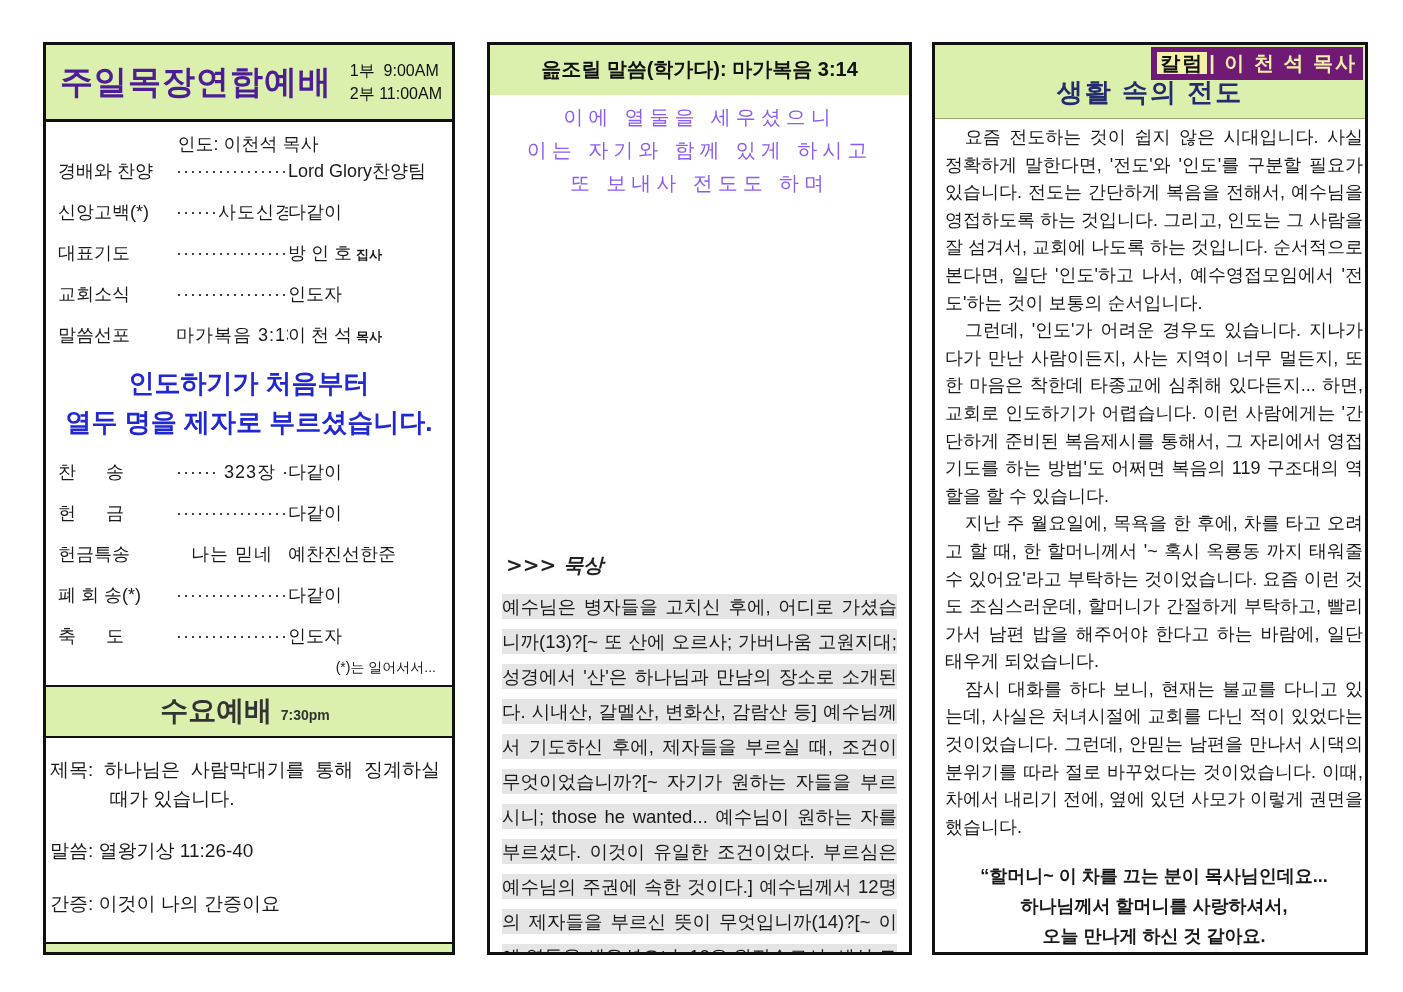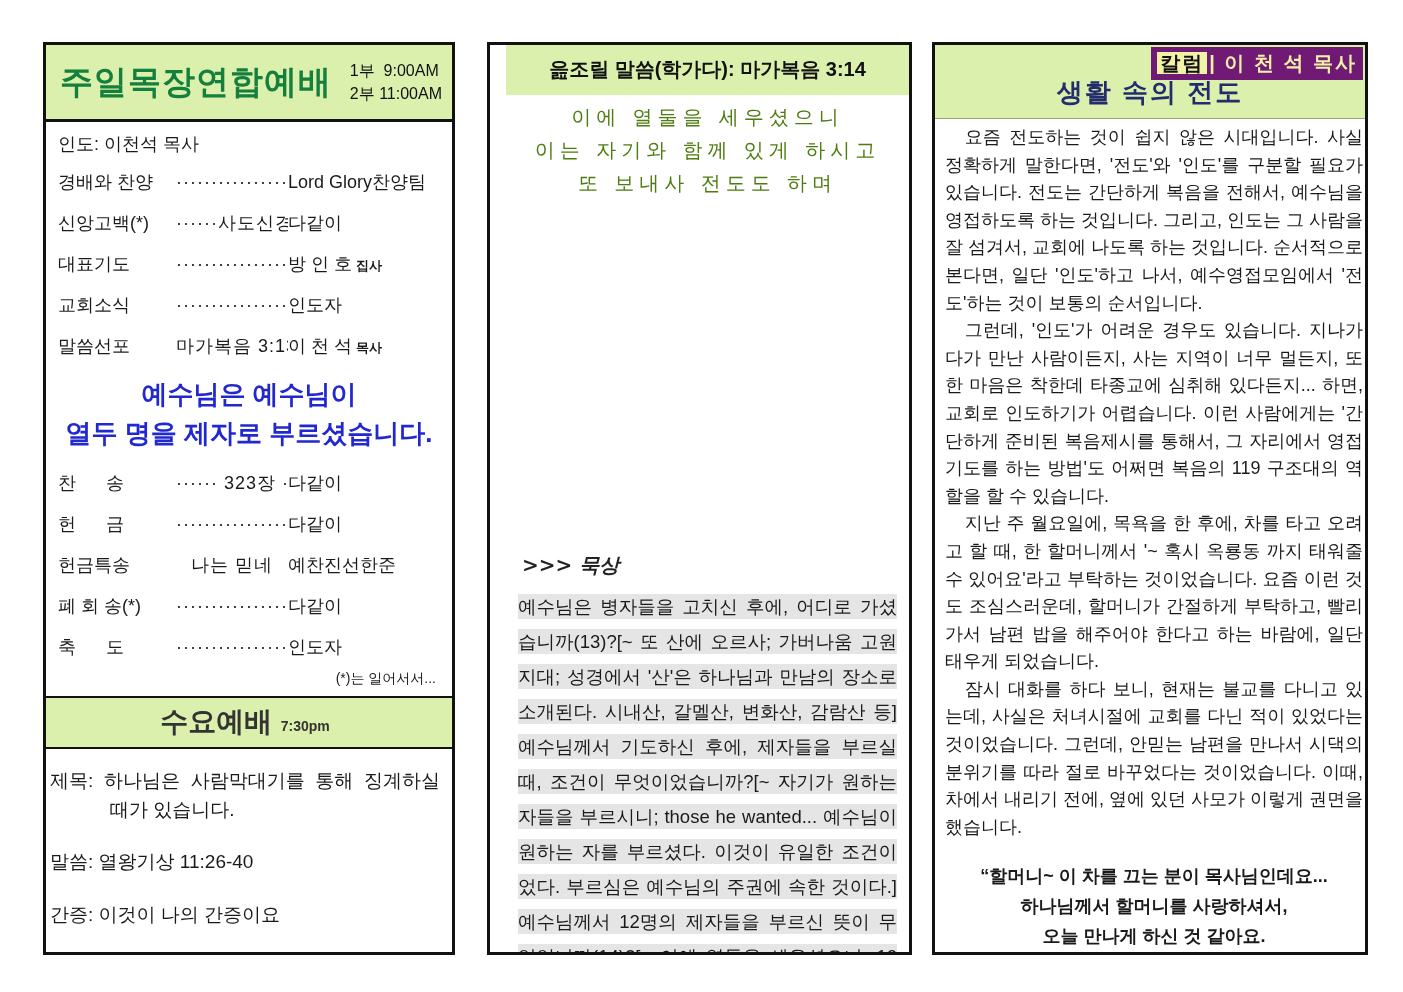--- a/index.html
+++ b/index.html
@@ -3,45 +3,45 @@
 <meta charset="utf-8">
 <style>
   html,body{margin:0;padding:0;}
   body{
     width:1403px;height:992px;background:#ffffff;position:relative;
     font-family:"Liberation Sans",sans-serif;color:#1a1a1a;
     -webkit-font-smoothing:antialiased;
   }
   .panel{position:absolute;top:42px;height:913px;border:3px solid #111;box-sizing:border-box;background:#fff;overflow:hidden;}
   #panel-left{left:43px;width:412px;}
-  #panel-mid{left:487px;width:425px;padding-left:16px;}
+  #panel-mid{left:487px;width:425px;}
   #panel-right{left:932px;width:436px;}
 
   
   .l-header{background:#dcf0ad;border-bottom:3px solid #111;display:flex;align-items:center;justify-content:space-between;padding:8px 10px 8px 14px;height:58px;box-sizing:content-box;}
-  .l-title{font-size:33px;font-weight:bold;letter-spacing:1px;color:#15803d;}
+  .l-title{font-size:33px;font-weight:bold;letter-spacing:1px;color:#4c1d95;}
   .l-times{font-size:16px;line-height:1.45;color:#111;text-align:left;white-space:pre;}
   .l-body{padding:6px 12px 0 12px;}
-  .leader-line{text-align:left;font-size:18px;margin:4px 2px 14px 0;}
+  .leader-line{text-align:center;font-size:18px;margin:4px 2px 3px 0;}
   .o-row{display:grid;grid-template-columns:118px 1fr 152px;align-items:baseline;font-size:18px;margin:0 0 17px 0;}
   .o-label{white-space:pre;}
   .o-mid{text-align:center;letter-spacing:1px;white-space:nowrap;overflow:hidden;}
   .o-right{text-align:left;white-space:nowrap;}
   .o-suffix{font-size:13px;margin-left:4px;font-weight:bold;}
   .theme{color:#2228cf;font-weight:bold;font-size:26px;text-align:center;line-height:1.5;margin:10px 0 18px 0;}
   .standing-note{text-align:right;font-size:14px;margin:-6px 4px 8px 0;}
   .band{background:#dcf0ad;border-top:2px solid #111;border-bottom:2px solid #111;text-align:center;padding:5px 8px 6px 0;}
   .band .big{font-size:28px;font-weight:bold;color:#333;}
   .band .small{font-size:14px;font-weight:bold;color:#333;margin-left:4px;}
   .sect{padding:10px 12px 0 4px;}
   .sect-line{font-size:19px;line-height:1.5;margin:8px 0 24px 0;padding-left:60px;text-indent:-60px;text-align:justify;word-break:keep-all;}
 
   
   .m-header{background:#dcf0ad;text-align:center;font-size:20px;font-weight:bold;padding:11px 0 12px 0;color:#111;}
-  .m-scripture{font-family:"DejaVu Serif",serif;color:#4d7c0f;font-size:20px;letter-spacing:5px;line-height:33px;text-align:center;margin-top:6px;}
+  .m-scripture{font-family:"DejaVu Serif",serif;color:#8b5cf6;font-size:20px;letter-spacing:5px;line-height:33px;text-align:center;margin-top:6px;}
   .m-meditation-head{font-family:"DejaVu Serif",serif;font-style:italic;font-weight:bold;font-size:20px;margin:352px 0 10px 16px;color:#222;}
   .m-meditation{padding:0 12px;font-size:18.5px;line-height:35px;text-align:justify;word-break:break-all;}
   .m-meditation span{background:#e5e5e5;padding:2px 0;}
 
   
   .r-tagbar{position:absolute;top:2px;right:2px;background:#701a75;color:#f2f2a6;font-size:20px;font-weight:bold;padding:3px 6px;letter-spacing:2px;white-space:nowrap;}
   .r-tag-chip{background:#f2f2a6;color:#111;padding:0 3px;margin-right:2px;}
   .r-band{background:#dcf0ad;height:74px;box-sizing:border-box;padding-top:30px;text-align:center;border-bottom:1px solid #9aa86f;}
   .r-title{font-size:26px;font-weight:bold;color:#232d6e;letter-spacing:2px;}
   .r-body{padding:5px 2px 0 10px;}
@@ -80,21 +80,21 @@
       <span class="o-mid">·····················</span>
       <span class="o-right"><span>인도자</span><span class="o-suffix"></span></span>
     </div>
     <div class="o-row">
       <span class="o-label">말씀선포</span>
       <span class="o-mid">마가복음 3:13-19</span>
       <span class="o-right"><span>이 천 석</span><span class="o-suffix">목사</span></span>
     </div>
 
     <div class="theme">
-      <div>예수님은 예수님이</div>
+      <div>인도하기가 처음부터</div>
       <div>열두 명을 제자로 부르셨습니다.</div>
     </div>
 
     <div class="o-row">
       <span class="o-label">찬      송</span>
       <span class="o-mid">······ 323장 ······</span>
       <span class="o-right"><span>다같이</span><span class="o-suffix"></span></span>
     </div>
     <div class="o-row">
       <span class="o-label">헌      금</span>

